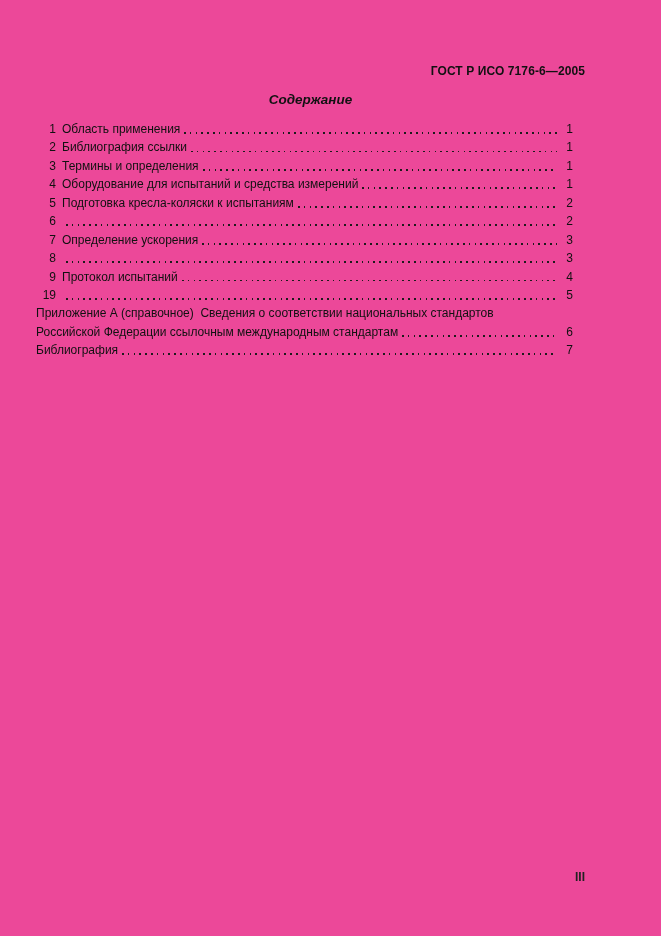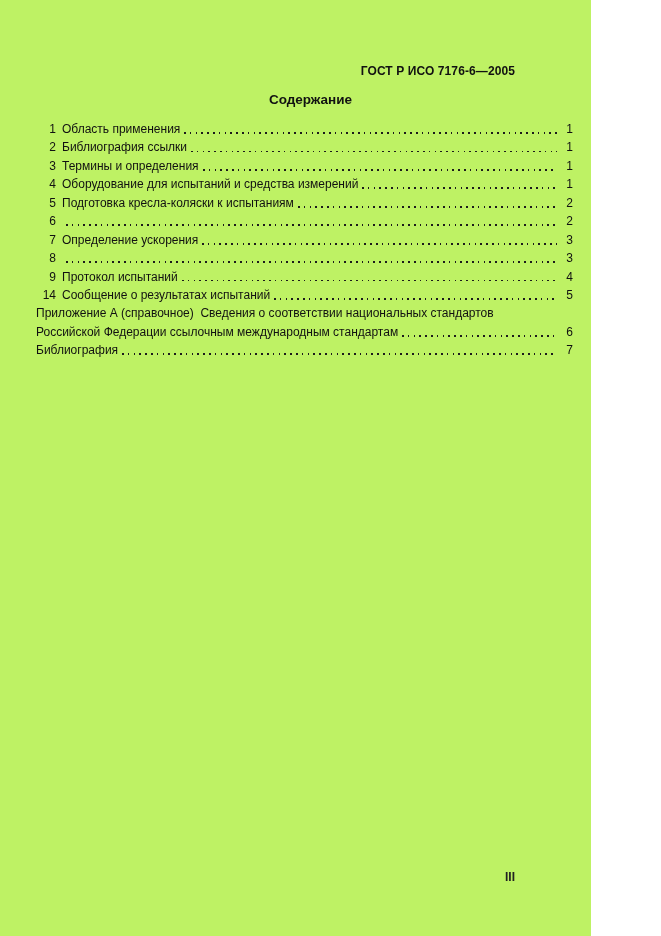--- a/index.html
+++ b/index.html
@@ -2,23 +2,23 @@
 <html><head>
 <meta charset="utf-8">
 <style>
   html, body {
     margin: 0;
     padding: 0;
     background: #ffffff;
   }
   .page {
     position: relative;
-    width: 591px;
+    width: 661px;
     height: 936px;
-    background: #bef264;
+    background: #ec4899;
     font-family: "Liberation Sans", sans-serif;
     color: #111111;
     overflow: hidden;
   }
   .doc-code {
     position: absolute;
     top: 64px;
     left: 0;
     right: 76px;
     text-align: right;
@@ -28,20 +28,21 @@
     white-space: pre;
   }
   .doc-title {
     position: absolute;
     top: 92px;
     left: 36px;
     width: 549px;
     text-align: center;
     font-size: 13.5px;
     font-weight: 700;
+    font-style: italic;
   }
   .toc {
     position: absolute;
     top: 120px;
     left: 36px;
     width: 537px;
     font-size: 12px;
     line-height: 18.45px;
   }
   .toc-row {
@@ -110,20 +111,20 @@
   <div class="toc">
       <div class="toc-row"><span class="toc-num">1</span><span class="toc-title">Область применения</span><span class="leader"></span><span class="toc-page">1</span></div>
       <div class="toc-row"><span class="toc-num">2</span><span class="toc-title">Библиография ссылки</span><span class="leader"></span><span class="toc-page">1</span></div>
       <div class="toc-row"><span class="toc-num">3</span><span class="toc-title">Термины и определения</span><span class="leader"></span><span class="toc-page">1</span></div>
       <div class="toc-row"><span class="toc-num">4</span><span class="toc-title">Оборудование для испытаний и средства измерений</span><span class="leader"></span><span class="toc-page">1</span></div>
       <div class="toc-row"><span class="toc-num">5</span><span class="toc-title">Подготовка кресла-коляски к испытаниям</span><span class="leader"></span><span class="toc-page">2</span></div>
       <div class="toc-row"><span class="toc-num">6</span><span class="leader"></span><span class="toc-page">2</span></div>
       <div class="toc-row"><span class="toc-num">7</span><span class="toc-title">Определение ускорения</span><span class="leader"></span><span class="toc-page">3</span></div>
       <div class="toc-row"><span class="toc-num">8</span><span class="leader"></span><span class="toc-page">3</span></div>
       <div class="toc-row"><span class="toc-num">9</span><span class="toc-title">Протокол испытаний</span><span class="leader"></span><span class="toc-page">4</span></div>
-      <div class="toc-row"><span class="toc-num">14</span><span class="toc-title">Сообщение о результатах испытаний</span><span class="leader"></span><span class="toc-page">5</span></div>
+      <div class="toc-row"><span class="toc-num">19</span><span class="leader"></span><span class="toc-page">5</span></div>
       <div class="toc-row"><span class="toc-title">Приложение А (справочное)  Сведения о соответствии национальных стандартов</span></div>
       <div class="toc-row"><span class="toc-title indent2">Российской Федерации ссылочным международным стандартам</span><span class="leader"></span><span class="toc-page">6</span></div>
       <div class="toc-row"><span class="toc-title">Библиография</span><span class="leader"></span><span class="toc-page">7</span></div>
     </div>
 
   <div class="page-number">III</div>
 </div>
 
 </body></html>

